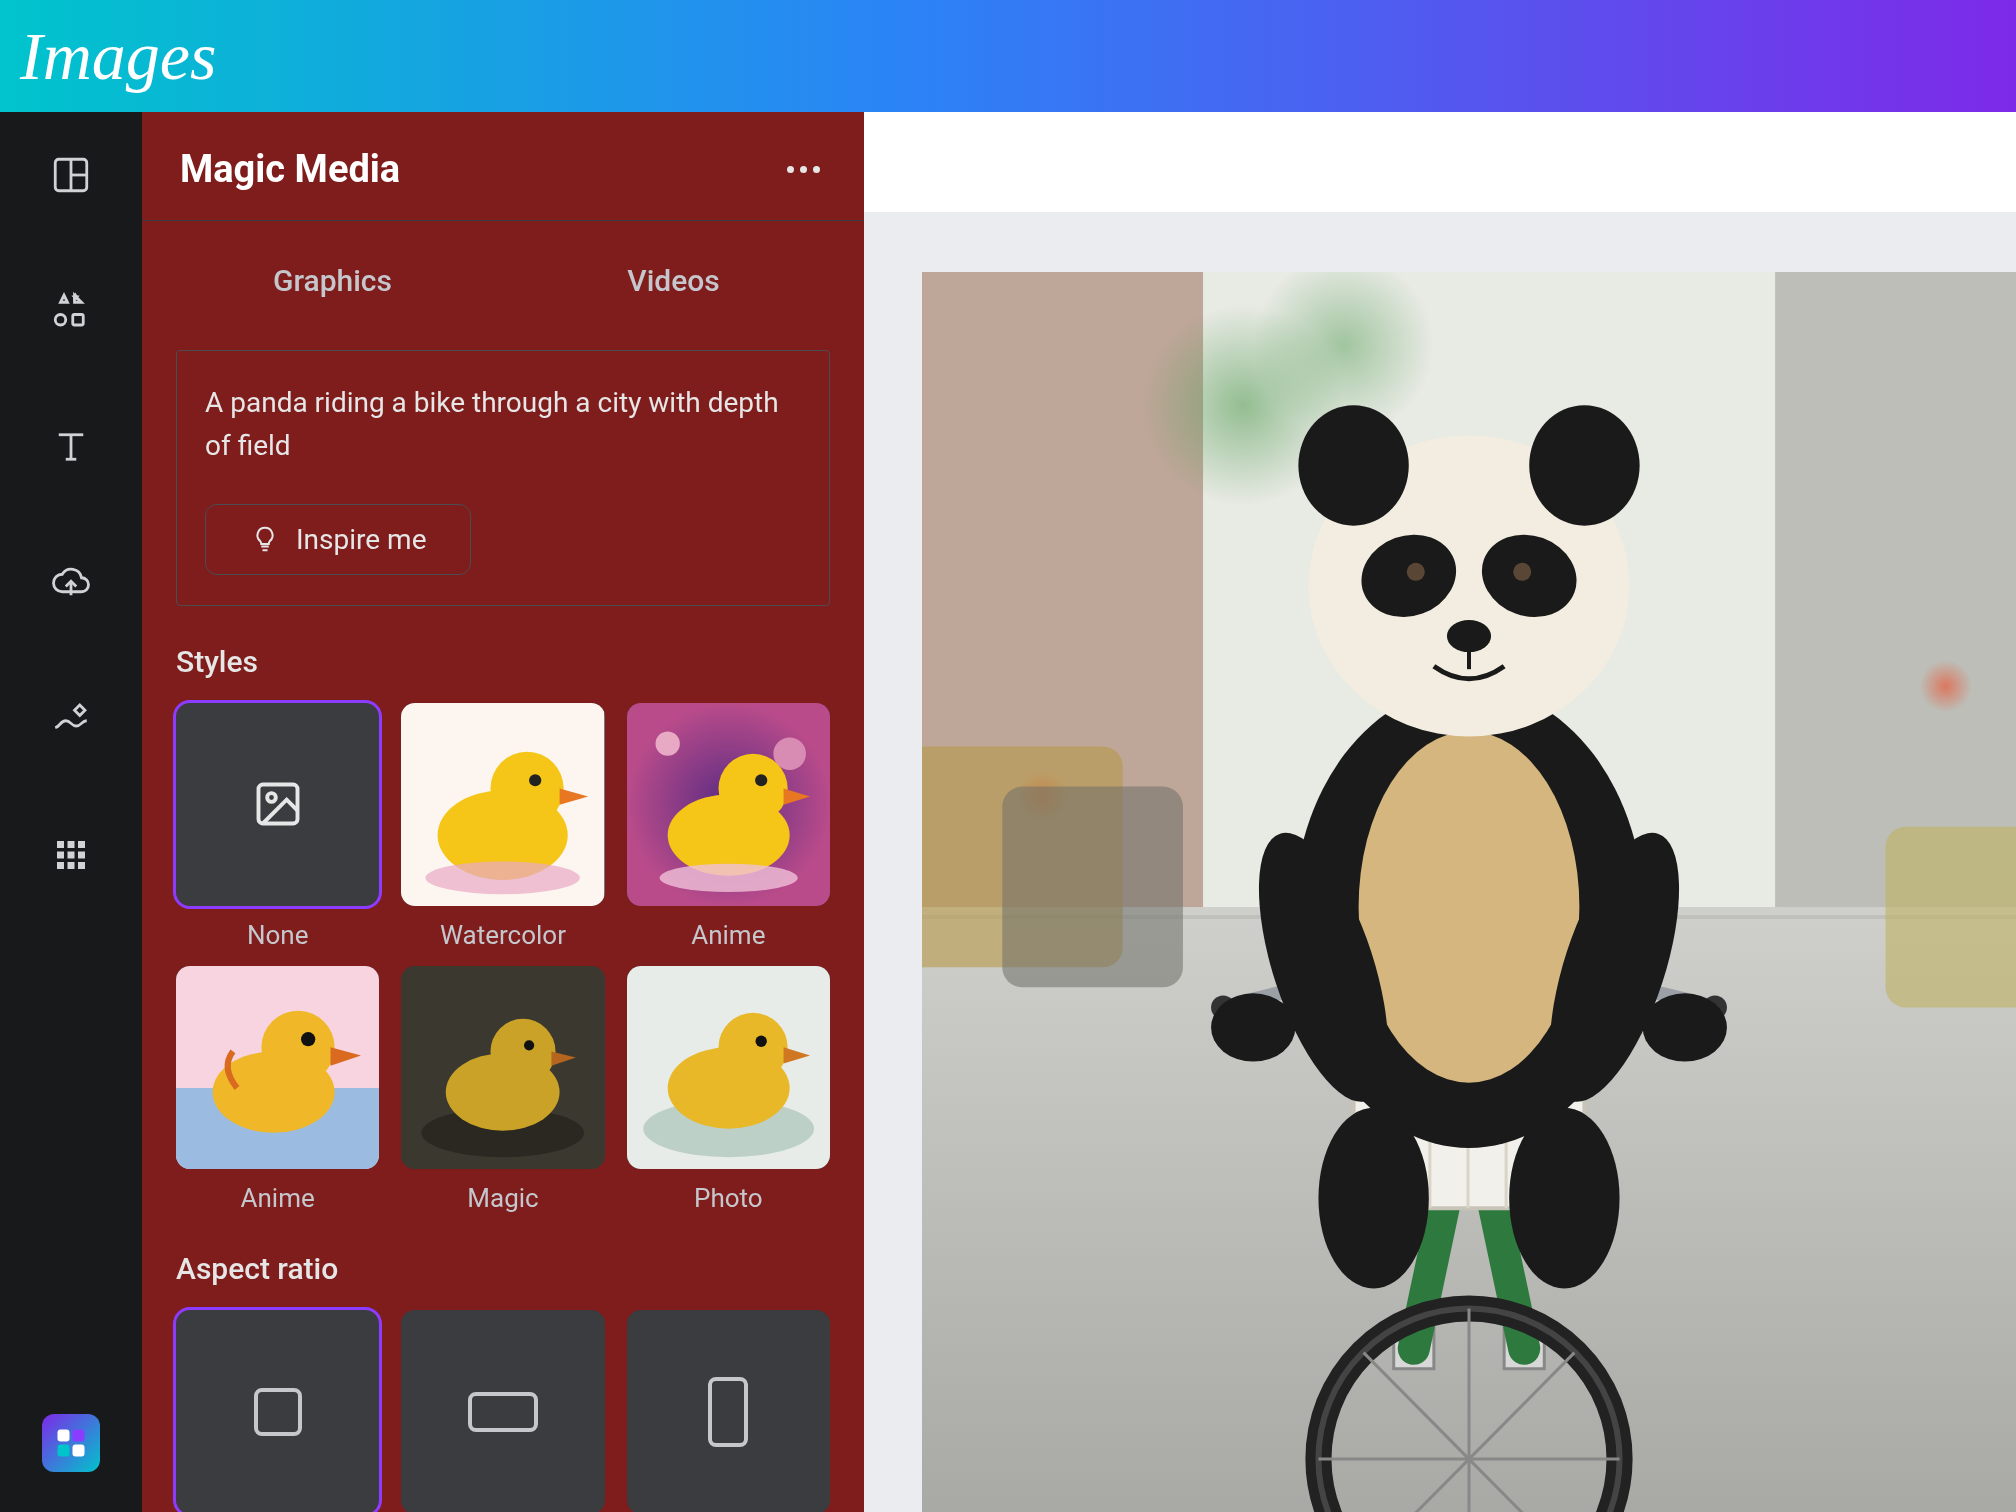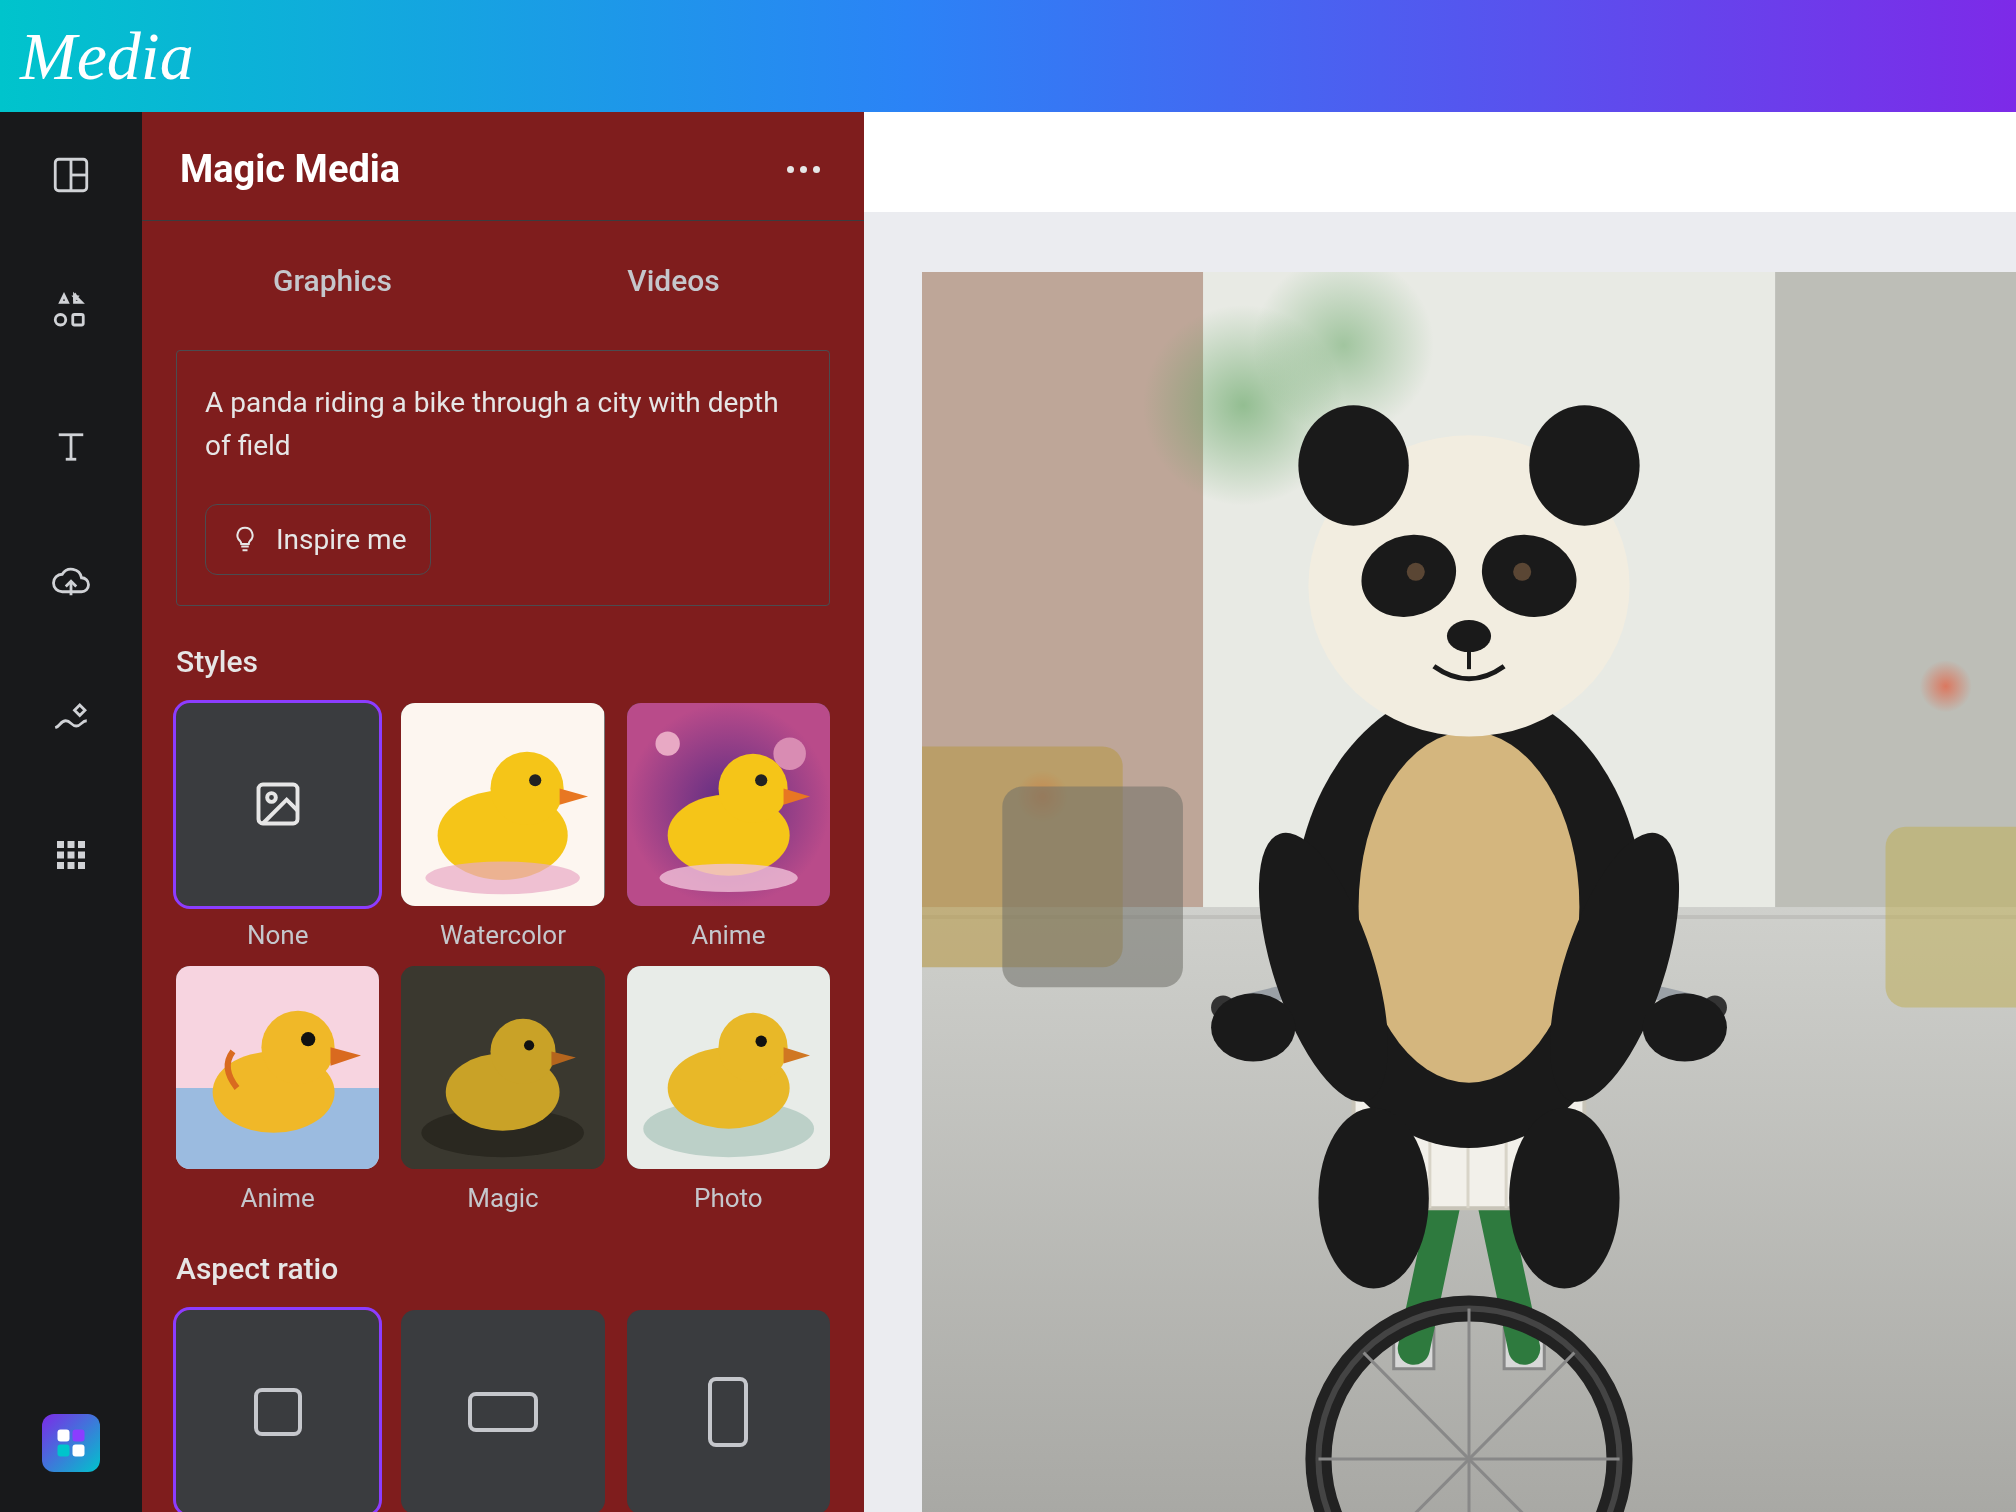--- a/index.html
+++ b/index.html
@@ -147,21 +147,21 @@
 .prompt-text {
   font-size: 28px;
   line-height: 1.55;
   color: #e6e6e6;
 }
 .inspire-btn {
   display: inline-flex;
   align-items: center;
   gap: 16px;
   margin-top: 36px;
-  padding: 18px 24px;
+  padding: 18px 44px;
   border: 1px solid #4a4c50;
   border-radius: 12px;
   font-size: 28px;
   color: #e6e6e6;
   cursor: pointer;
 }
 .section-title {
   font-size: 30px;
   font-weight: 500;
   color: #e6e6e6;
@@ -251,21 +251,21 @@
 }
 .panda-scene {
   width: 100%;
   height: 100%;
 }
 </style>
 </head>
 <body>
 
 <div class="header">
-  <div class="canva-logo">Media</div>
+  <div class="canva-logo">Images</div>
 </div>
 
 <div class="main">
   <div class="rail">
     <div class="rail-item">
       <svg viewBox="0 0 24 24" fill="none" stroke="currentColor" stroke-width="1.6">
           <rect x="3" y="3" width="18" height="18" rx="2"></rect>
           <line x1="12" y1="3" x2="12" y2="21"></line>
           <line x1="12" y1="12" x2="21" y2="12"></line>
         </svg>

